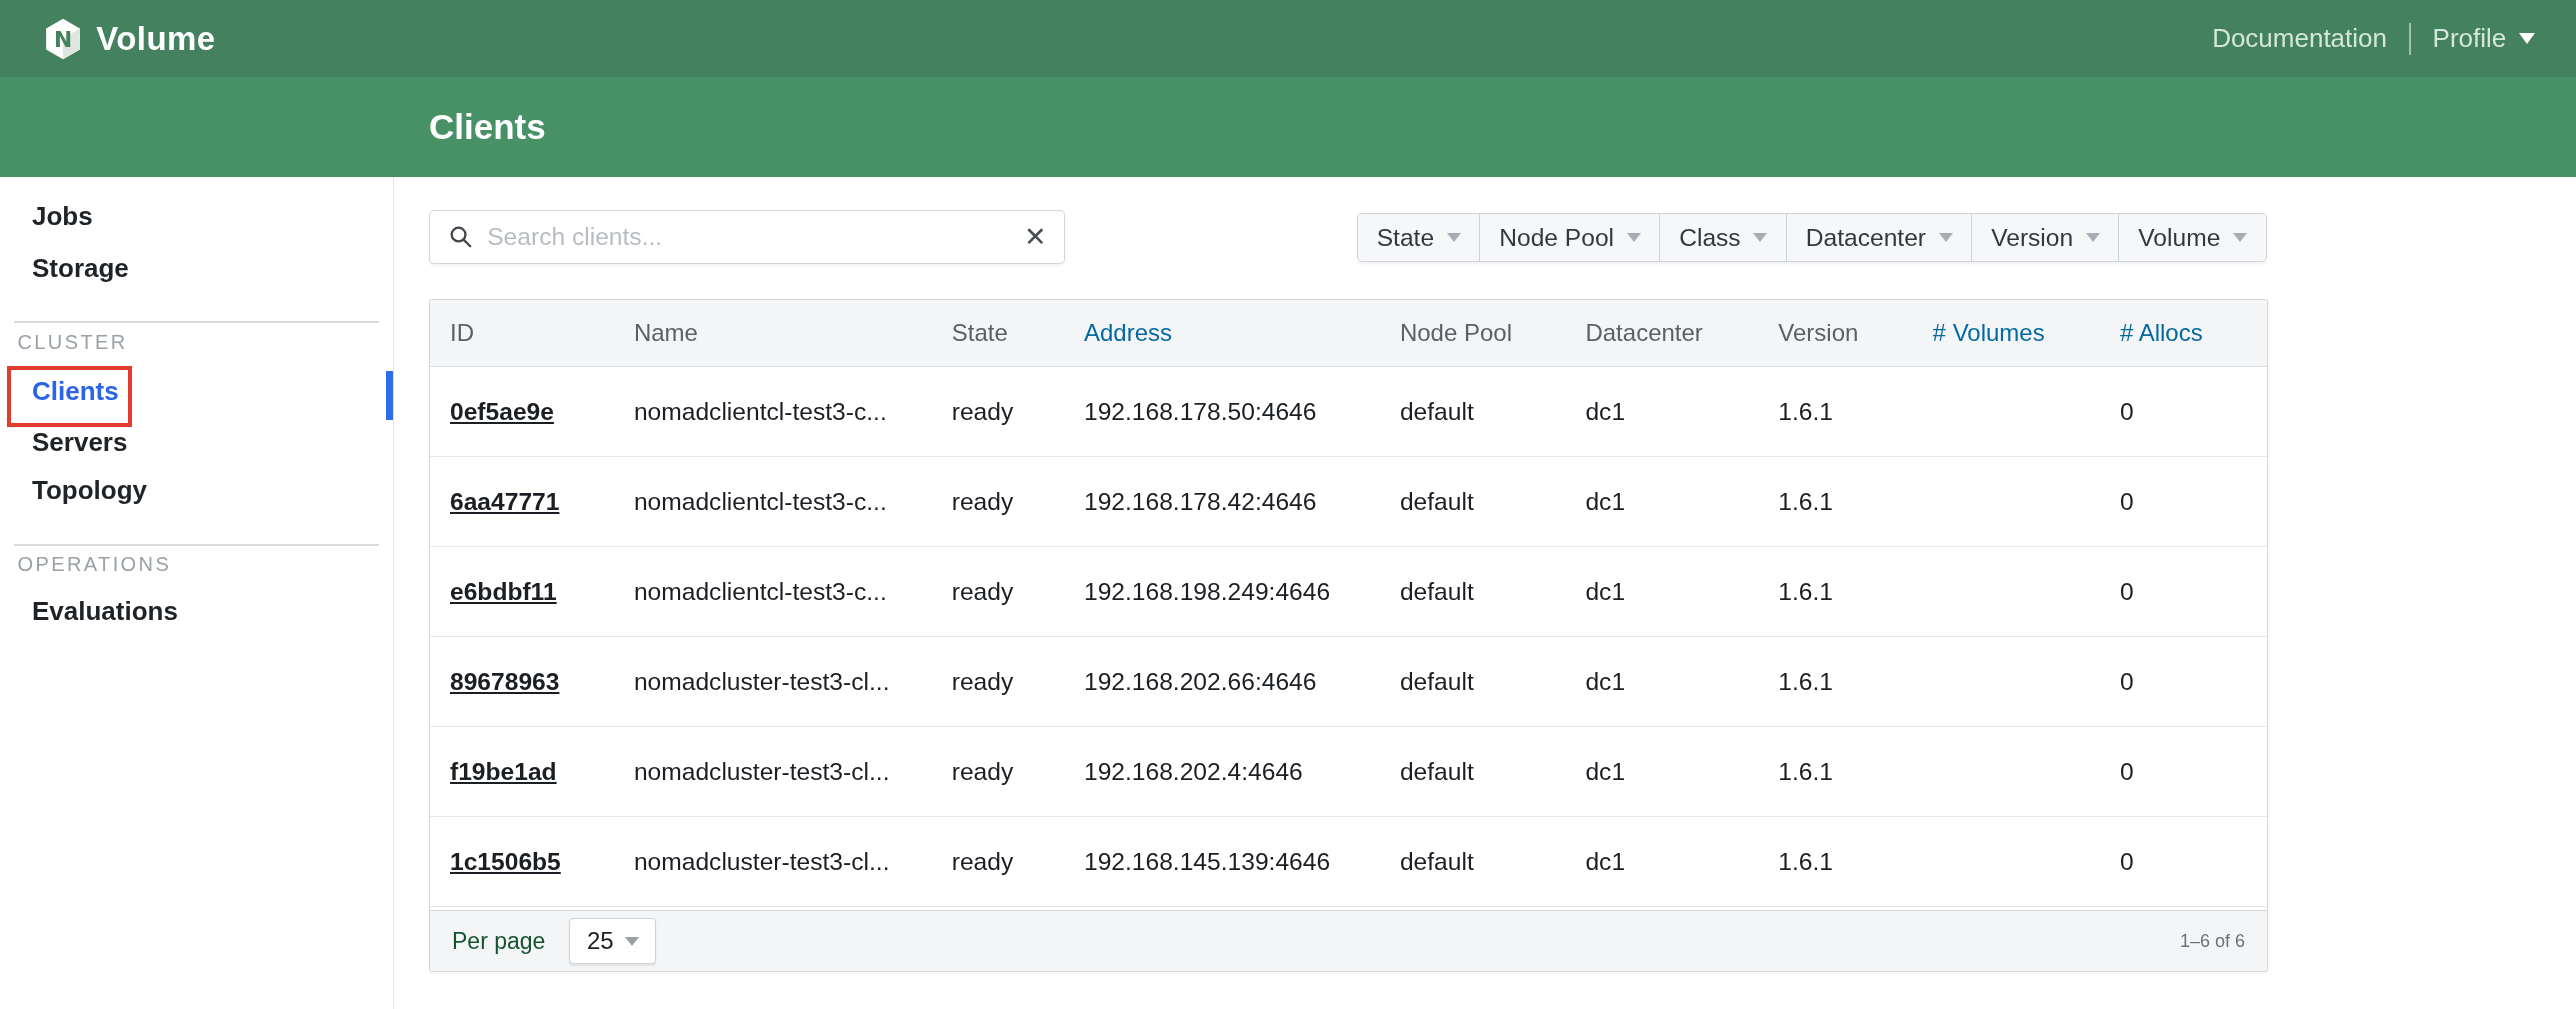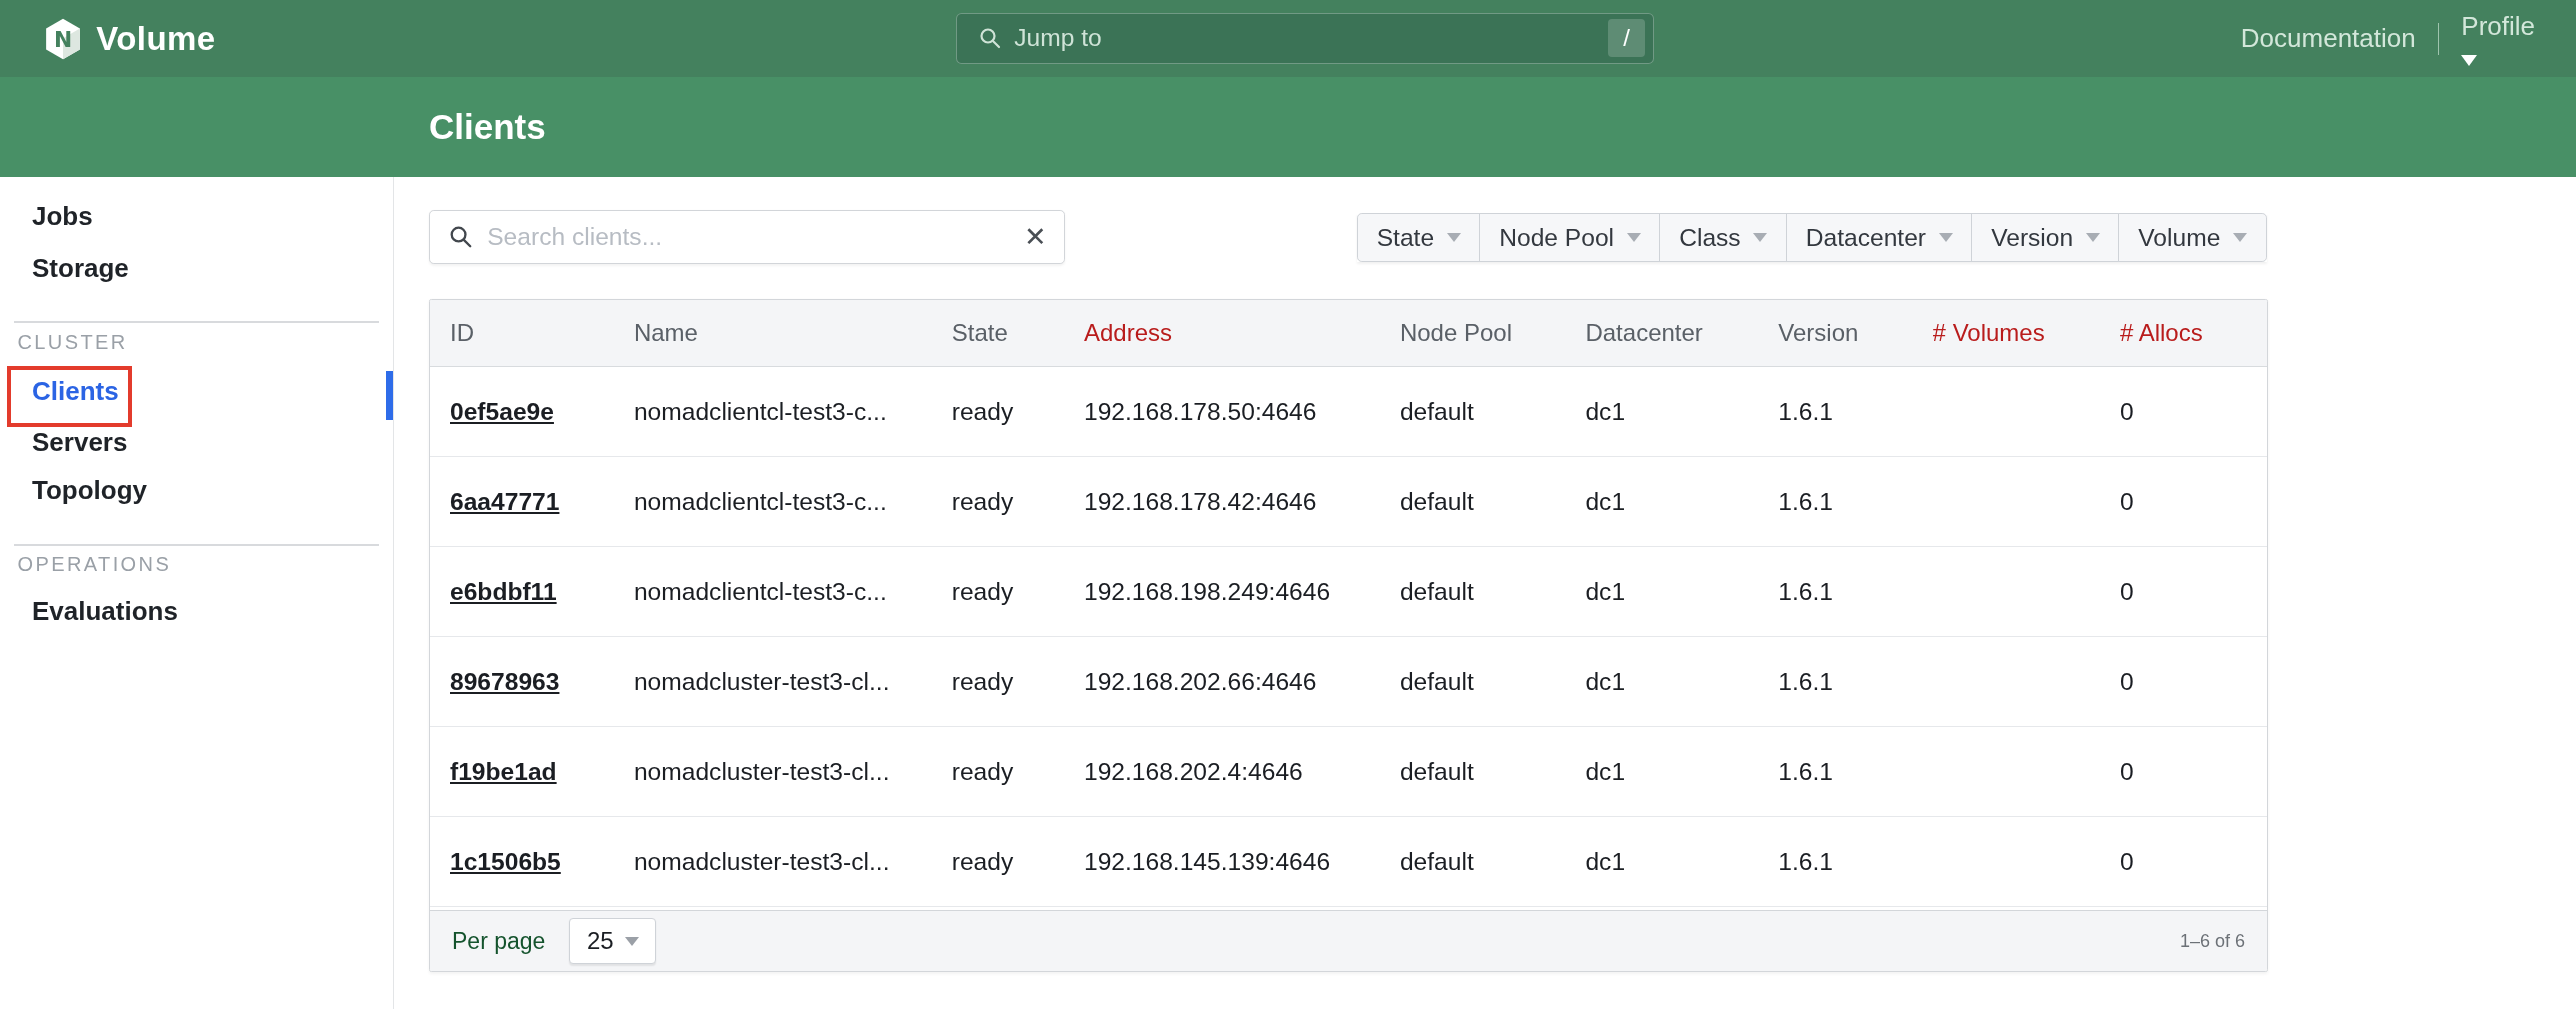--- a/index.html
+++ b/index.html
@@ -20,21 +20,21 @@
   .jumpto input { flex: 1; background: transparent; border: none; outline: none; color: #fff; font-size: 24.6px;
                   margin-left: 12.7px; font-family: inherit; min-width: 0; }
   .jumpto input::placeholder { color: #cfe3d7; opacity: 1; }
   .kbd { flex: 0 0 auto; width: 37px; height: 38px; background: rgba(255,255,255,0.18); border-radius: 4px;
          color: #fff; font-size: 24px; display: flex; align-items: center; justify-content: center; }
 
   .toplinks { position: absolute; right: 41px; top: 0; height: 77px; display: flex; align-items: center; gap: 22px;
               color: #d3e7da; font-size: 26px; }
   .toplink { cursor: pointer; }
   .pipe { width: 1.6px; height: 32px; background: #9fc4ae; }
-  .profile-group { display: flex; align-items: flex-start; gap: 12.7px; cursor: pointer; flex-direction: column; }
+  .profile-group { display: flex; align-items: center; gap: 12.7px; cursor: pointer; }
   .caret { width: 0; height: 0; border-left: 8.7px solid transparent; border-right: 8.7px solid transparent;
            border-top: 11px solid currentColor; display: inline-block; }
   .caret.white { color: #ffffff; }
 
   
   .subheader { position: absolute; left: 0; top: 77px; width: 2576px; height: 100px; background: #489066; }
   .page-title { position: absolute; left: 429px; top: 0; height: 100px; display: flex; align-items: center;
                 color: #fff; font-size: 35px; font-weight: 700; }
 
   
@@ -64,21 +64,21 @@
   .tri { width: 0; height: 0; border-left: 7.1px solid transparent; border-right: 7.1px solid transparent;
          border-top: 9.5px solid #a8adb4; display: inline-block; }
 
   
   .table { position: absolute; left: 429px; top: 299px; width: 1839px; height: 673px; background: #fff;
            border: 1.6px solid #d3d6da; border-radius: 2.4px; overflow: hidden; box-shadow: 0 1.6px 3.2px rgba(0,0,0,0.05); }
   .grid-row { display: grid; grid-template-columns: 11.1% 17.3% 7.2% 17.2% 10.1% 10.5% 8.4% 10.2% 8.0%;
               align-items: center; }
   .thead { height: 67px; background: #f4f5f7; border-bottom: 1.6px solid #d8dbde; }
   .th { font-size: 24px; color: #5a6067; white-space: nowrap; overflow: hidden; }
-  .th.muted { color: #b91c1c; }
+  .th.muted { color: #0369a1; }
   .th:first-child, .td:first-child { padding-left: 20px; }
   .tr { height: 90px; border-bottom: 1.6px solid #e6e8eb; background: #fff; }
   .tr:last-of-type { border-bottom: none; }
   .td { font-size: 24.6px; color: #1b1e23; white-space: nowrap; overflow: hidden; }
   .id-link { color: #1b1e23; font-weight: 700; text-decoration: underline; cursor: pointer; }
 
   .tfoot { position: absolute; left: 0; bottom: 0; width: 100%; height: 61px; background: #f4f5f7;
            border-top: 1.6px solid #d3d6da; display: flex; align-items: center; padding: 0 22px; }
   .per-page-label { font-size: 23px; color: #14532d; }
   .per-page-select { margin-left: 24px; width: 87px; height: 46px; background: #fff; border: 1.6px solid #cfd3d8;
@@ -95,30 +95,20 @@
   <header class="topbar">
     <div class="brand">
       <svg viewBox="0 0 100 112" aria-hidden="true">
         <polygon points="50,2 95,28 95,84 50,110 5,84 5,28" fill="#ffffff"></polygon>
         <polygon points="50,110 95,84 95,28 50,54" fill="#dde7e0"></polygon>
         <text x="50" y="77" text-anchor="middle" font-size="58" font-weight="bold" fill="#44815e" font-family="DejaVu Sans, sans-serif">N</text>
       </svg>
       <span class="brand-name">Volume</span>
     </div>
 
-    <div class="jumpto">
-      <span class="mag">
-        <svg viewBox="0 0 24 24" width="24" height="24" aria-hidden="true">
-          <circle cx="10" cy="10" r="6.5" fill="none" stroke="currentColor" stroke-width="2.2"></circle>
-          <line x1="15.2" y1="15.2" x2="21" y2="21" stroke="currentColor" stroke-width="2.2" stroke-linecap="round"></line>
-        </svg>
-      </span>
-      <input type="text" placeholder="Jump to" style="">
-      <span class="kbd">/</span>
-    </div>
 
     <nav class="toplinks">
       <span class="toplink">Documentation</span>
       <span class="pipe"></span>
       <span class="profile-group">
         <span>Profile</span>
         <span class="caret white"></span>
       </span>
     </nav>
   </header>

